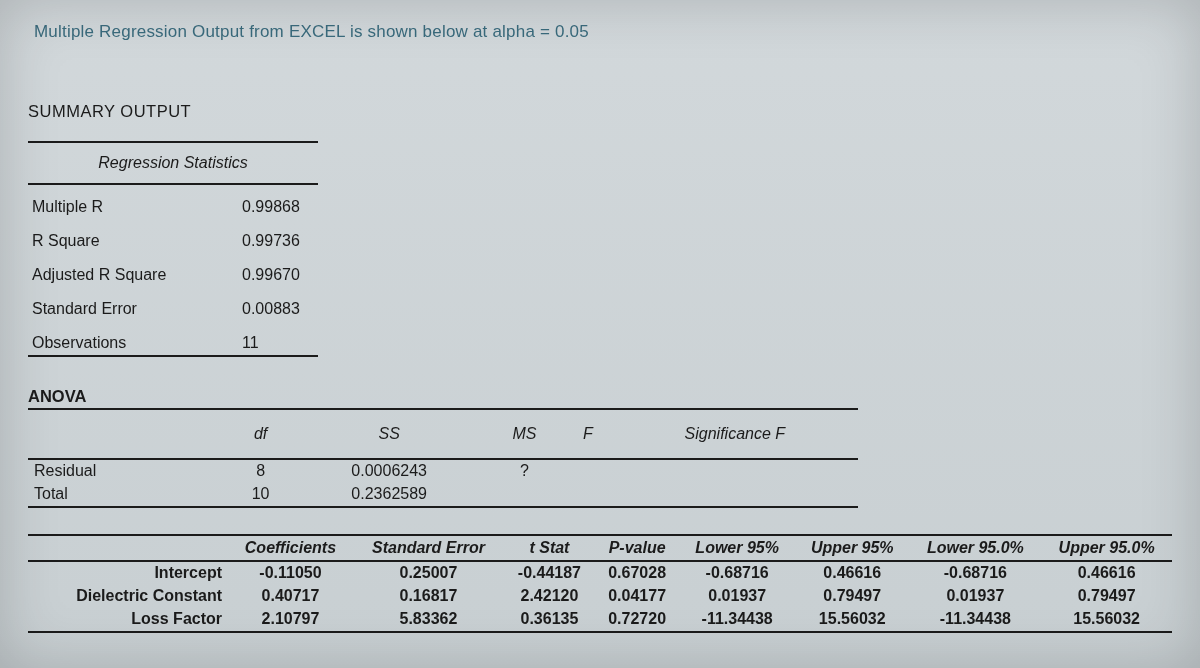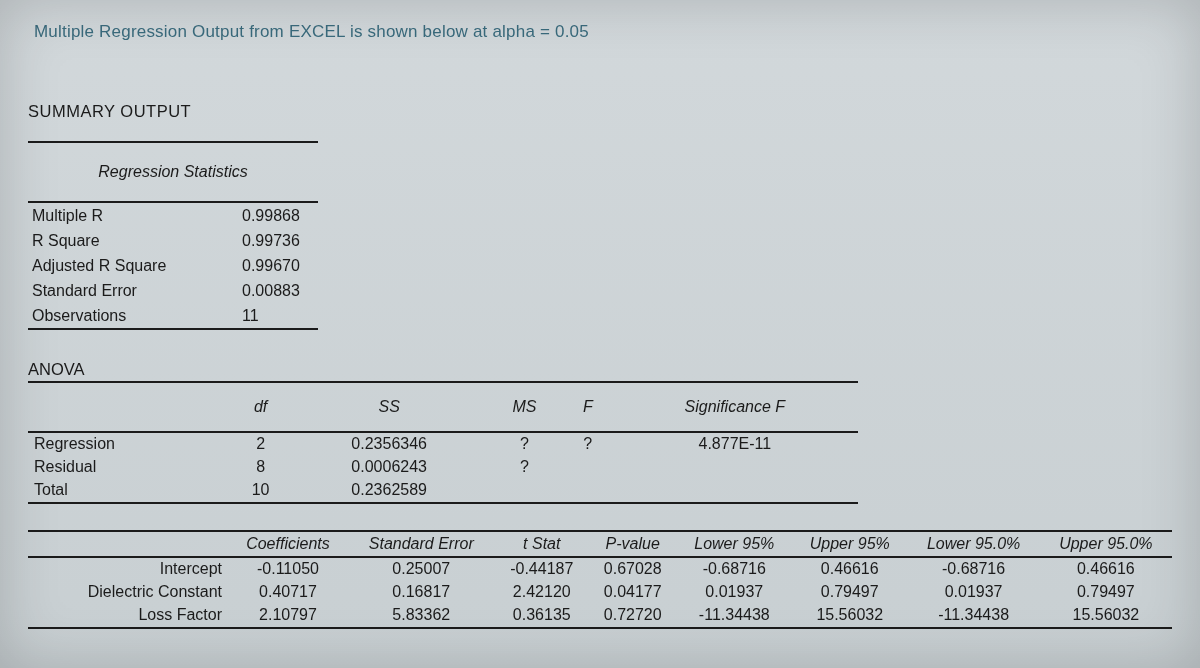--- a/index.html
+++ b/index.html
@@ -38,35 +38,35 @@
       letter-spacing: 0.5px;
       font-weight: 400;
       margin: 0 0 20px 0;
     }
     
     .regstats {
       width: 290px;
       border-collapse: collapse;
       font-size: 16px;
     }
-    .regstats td { padding: 4px 4px 3px 4px; }
+    .regstats td { padding: 13px 4px 3px 4px; }
     .regstats .hdr td {
       text-align: center;
       font-style: italic;
       border-top: 2px solid #1b1b1b;
       border-bottom: 2px solid #1b1b1b;
-      padding: 20px 4px;
+      padding: 11px 4px;
     }
     .regstats .last td { border-bottom: 2px solid #1b1b1b; }
     .regstats td:nth-child(2)  { width: 80px;}
     
     .anova-heading {
       font-size: 16.5px;
       margin: 30px 0 2px 0;
-      font-weight: 400;
+      font-weight: 700;
     }
     .anova {
       border-collapse: collapse;
       font-size: 16px;
       width: 830px;
     }
     .anova td { padding: 2px 6px 3px 6px; text-align: center; }
     .anova td:first-child { text-align: left; width: 200px; }
     .anova .hdr td {
       font-style: italic;
@@ -75,21 +75,21 @@
       padding: 15px 6px;
     }
     .anova .last td { border-bottom: 2px solid #1b1b1b; }
     
     .coeff {
       margin-top: 26px;
       border-collapse: collapse;
       font-size: 16px;
       width: 1144px;
     }
-    .coeff td { padding: 2px 6px 3px 6px; text-align: center; }
+    .coeff td { padding: 2px 6px 3px 6px; text-align: center; font-weight: bold; }
     .coeff td:first-child { text-align: right; width: 200px; }
     .coeff .hdr td {
       font-style: italic;
       border-top: 2px solid #1b1b1b;
       border-bottom: 2px solid #1b1b1b;
       padding: 3px 6px;
     }
     .coeff .last td { border-bottom: 2px solid #1b1b1b; }
   </style>
 </head>
@@ -133,28 +133,20 @@
 
   <table class="anova">
     <tbody>
         <tr class="hdr">
       <td></td>
       <td>df</td>
       <td>SS</td>
       <td>MS</td>
       <td>F</td>
       <td>Significance F</td>
-    </tr>
-    <tr>
-      <td>Regression</td>
-      <td>2</td>
-      <td>0.2356346</td>
-      <td>?</td>
-      <td>?</td>
-      <td>4.877E-11</td>
     </tr>
     <tr>
       <td>Residual</td>
       <td>8</td>
       <td>0.0006243</td>
       <td>?</td>
       <td></td>
       <td></td>
     </tr>
     <tr class="last">

